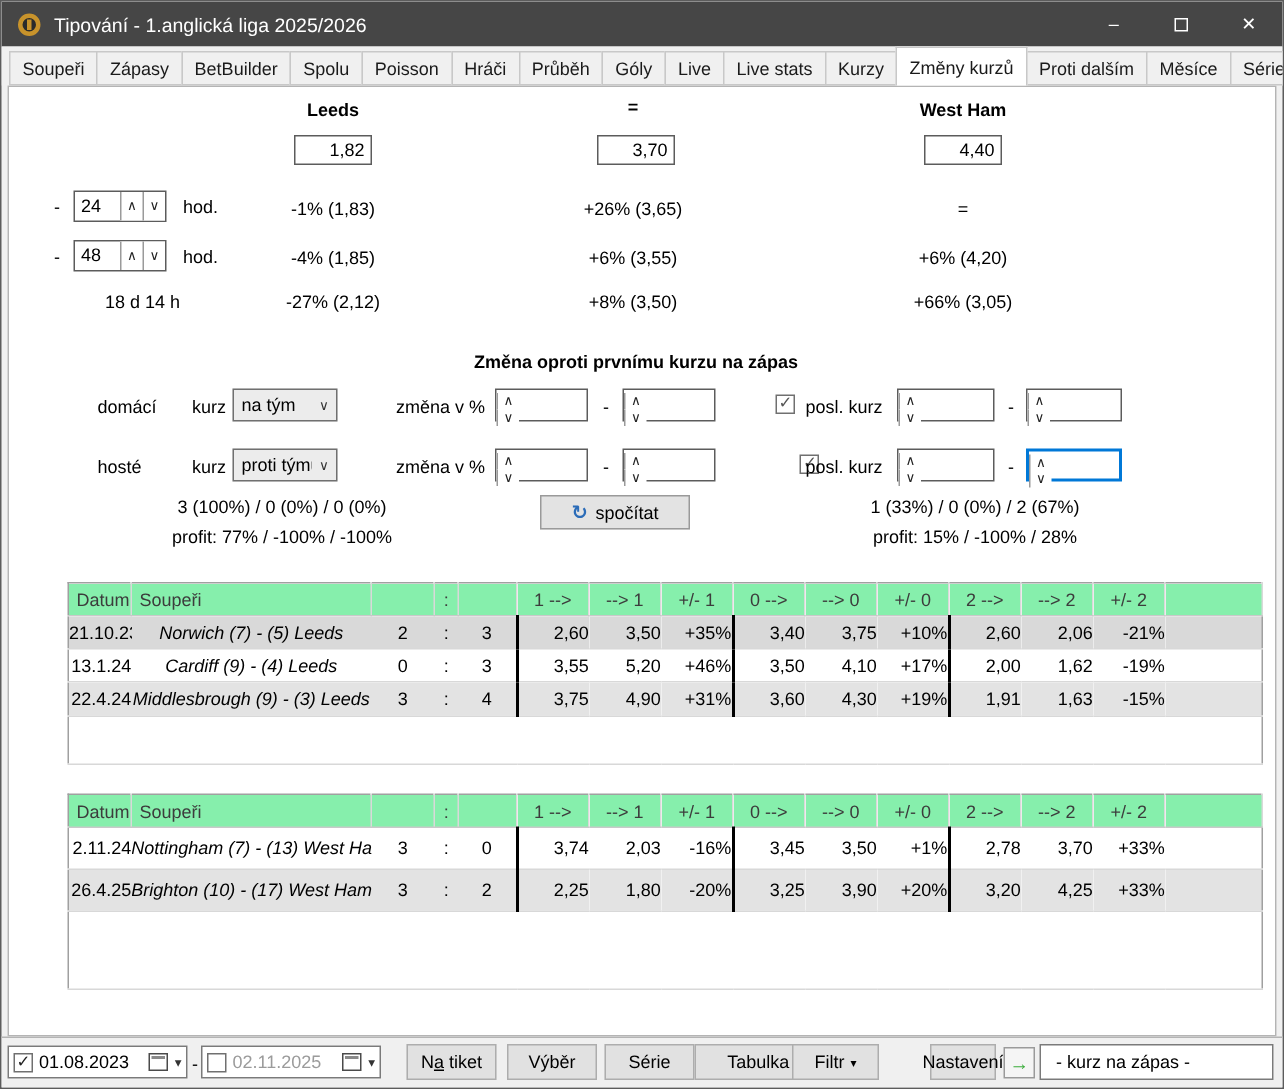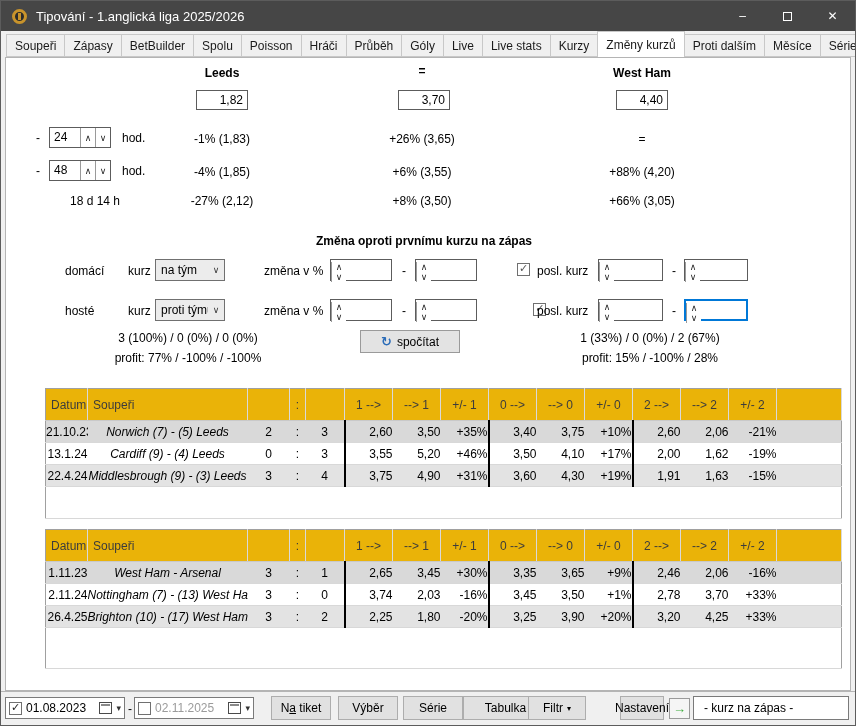--- a/index.html
+++ b/index.html
@@ -48,21 +48,21 @@
   .cb { display:inline-block; width:13px; height:13px; border:1px solid #707070; background:#fff; position:relative; vertical-align:middle; }
   .cb .mk { position:absolute; left:1px; top:-2px; font-size:11px; color:#555; }
   .cb.dark .mk { color:#222; }
 
   
   .btn-compute { position:absolute; left:354px; top:272px; width:100px; height:23px; background:#e3e3e3; border:1px solid #9a9a9a; display:flex; align-items:center; justify-content:center; gap:5px; }
   .refresh-ico { color:#2b6cb8; font-size:13px; font-weight:bold; }
 
   
   table.grid { position:absolute; left:39px; width:797px; border-collapse:collapse; table-layout:fixed; background:#fff; border:1px solid #a0a0a0; }
-  table.grid th { font-weight:normal; color:#3c3c3c; background:#eab308; height:32px; border-right:1px solid #d9d9d9; border-bottom:1px solid #c9c9c9; text-align:center; overflow:hidden; white-space:nowrap; }
+  table.grid th { font-weight:normal; color:#3c3c3c; background:#86efac; height:22px; border-right:1px solid #d9d9d9; border-bottom:1px solid #c9c9c9; text-align:center; overflow:hidden; white-space:nowrap; }
   table.grid th.l { text-align:left; padding-left:5px; }
   table.grid td { height:22px; overflow:hidden; white-space:nowrap; padding:0; border-bottom:1px solid #d8d8d8; }
   tr.r0 td { background:#d9d9d9; }
   tr.r1 td { background:#ffffff; }
   tr.r2 td { background:#e3e3e3; }
   td.dt { text-align:right; padding-right:4px; }
   td.tm { text-align:center;font-style:italic; }
   td.s  { text-align:center; }
   td.n  { text-align:right; padding-right:6px; }
   td.gsep { border-left:2px solid #000; }
@@ -148,21 +148,21 @@
     
     <div class="abs" style="left:30px;top:106px">-</div>
     <div class="spin" style="left:43px;top:102px;width:62px">
       <span class="spin-val">48</span>
       <span class="spin-btn">∧</span>
       <span class="spin-btn">∨</span>
     </div>
     <div class="abs" style="left:116px;top:106px">hod.</div>
     <div class="abs ctr colcap" style="left:136px;top:107px">-4% (1,85)</div>
     <div class="abs ctr colcap" style="left:336px;top:107px">+6% (3,55)</div>
-    <div class="abs ctr colcap" style="left:556px;top:107px">+88% (4,20)</div>
+    <div class="abs ctr colcap" style="left:556px;top:107px">+6% (4,20)</div>
 
     
     <div class="abs ctr" style="left:34px;top:136px;width:110px">18 d 14 h</div>
     <div class="abs ctr colcap" style="left:136px;top:136px">-27% (2,12)</div>
     <div class="abs ctr colcap" style="left:336px;top:136px">+8% (3,50)</div>
     <div class="abs ctr colcap" style="left:556px;top:136px">+66% (3,05)</div>
 
     
     <div class="abs ctr bold" style="left:0;top:176px;width:836px">Změna oproti prvnímu kurzu na zápas</div>
 
@@ -370,37 +370,20 @@
           <th>0 --&gt;</th>
           <th>--&gt; 0</th>
           <th>+/- 0</th>
           <th>2 --&gt;</th>
           <th>--&gt; 2</th>
           <th>+/- 2</th>
           <th></th>
         </tr>
       </thead>
       <tbody>
-        <tr class="r0">
-          <td class="dt">1.11.23</td>
-            <td class="tm">West Ham - Arsenal</td>
-          <td class="s">3</td>
-            <td class="s">:</td>
-            <td class="s">1</td>
-          <td class="n gsep">2,65</td>
-            <td class="n">3,45</td>
-            <td class="n">+30%</td>
-          <td class="n gsep">3,35</td>
-            <td class="n">3,65</td>
-            <td class="n">+9%</td>
-          <td class="n gsep">2,46</td>
-            <td class="n">2,06</td>
-            <td class="n">-16%</td>
-            <td></td>
-        </tr>
         <tr class="r1">
           <td class="dt">2.11.24</td>
             <td class="tm">Nottingham (7) - (13) West Han</td>
           <td class="s">3</td>
             <td class="s">:</td>
             <td class="s">0</td>
           <td class="n gsep">3,74</td>
             <td class="n">2,03</td>
             <td class="n">-16%</td>
           <td class="n gsep">3,45</td>

